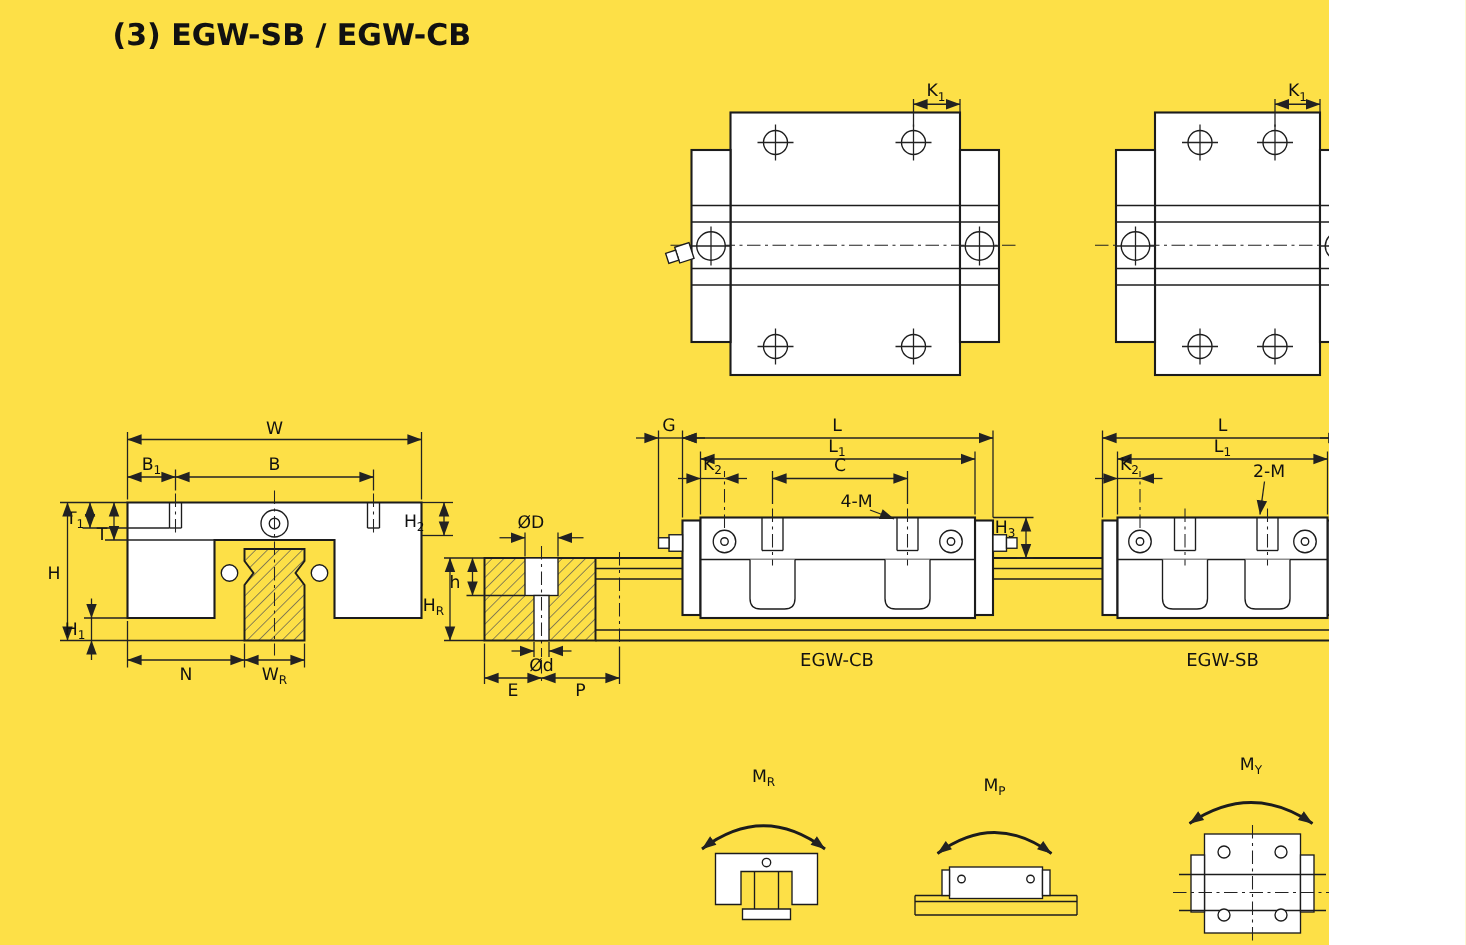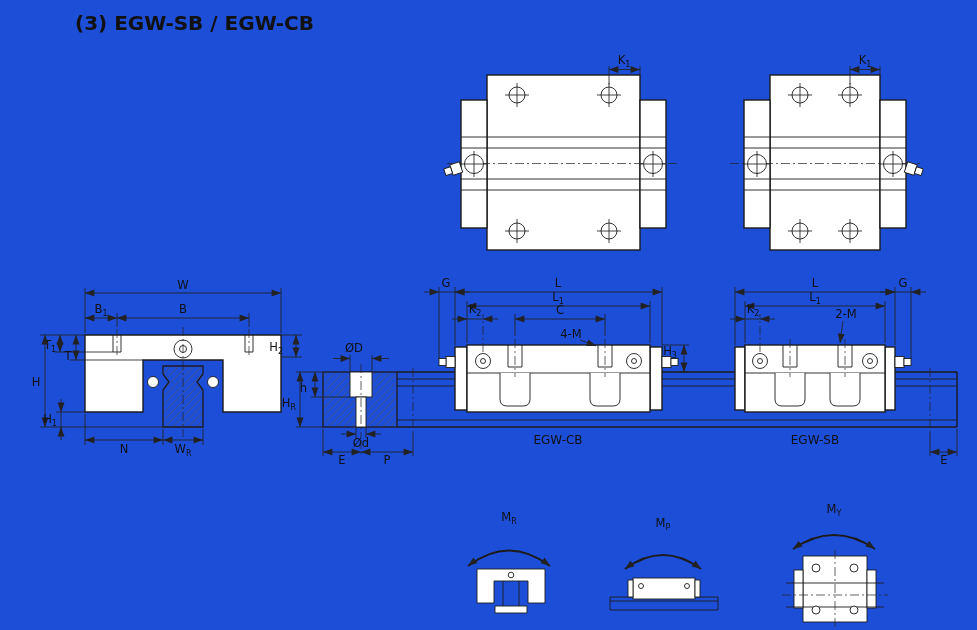--- a/index.html
+++ b/index.html
@@ -1,16 +1,16 @@
 <!DOCTYPE html>
 <html><head>
 <meta charset="utf-8">
 <style>
   html,body{margin:0;padding:0;background:#ffffff;}
-  .page{position:relative;width:977px;height:630px;background:#1d4ed8;overflow:hidden;
+  .page{position:relative;width:886px;height:630px;background:#fde047;overflow:hidden;
         font-family:"DejaVu Sans","Liberation Sans",sans-serif;}
   svg{position:absolute;left:0;top:0;}
   svg text{font-family:"DejaVu Sans","Liberation Sans",sans-serif;}
   .ol{fill:none;stroke:#1c1c1c;stroke-width:1.4;}
   .olw{fill:#ffffff;stroke:#1c1c1c;stroke-width:1.4;}
   .md{fill:none;stroke:#1c1c1c;stroke-width:0.9;}
   .mdw{fill:#ffffff;stroke:#1c1c1c;stroke-width:0.9;}
   .dim{fill:none;stroke:#222222;stroke-width:0.85;}
   .arc{fill:none;stroke:#1c1c1c;stroke-width:1.9;}
   .cl{fill:none;stroke:#222222;stroke-width:0.7;stroke-dasharray:9 3 2 3;}

